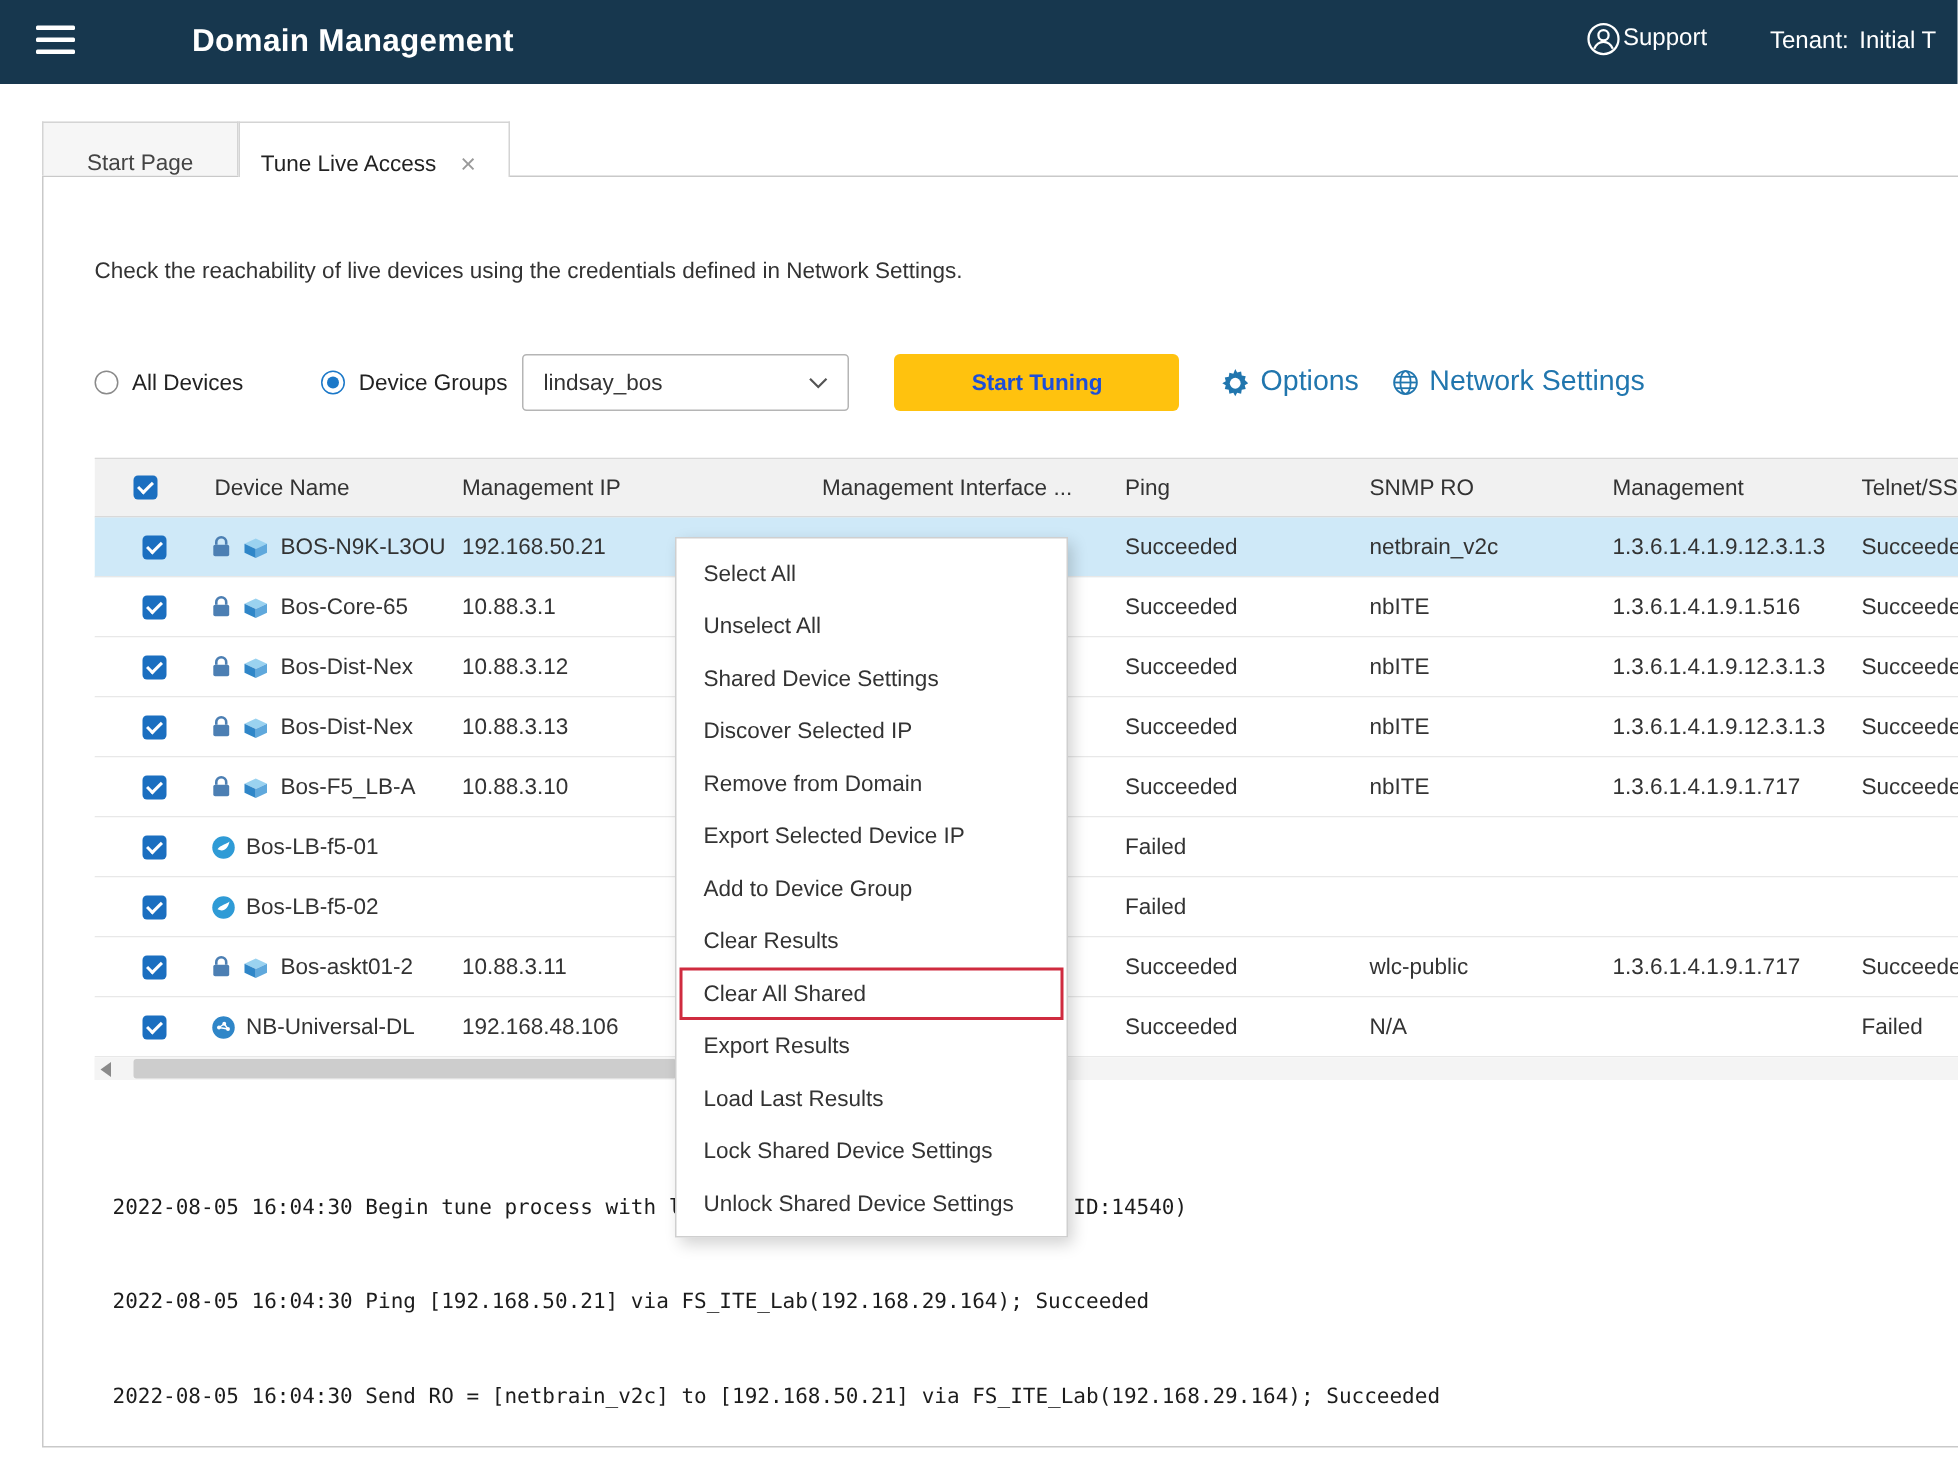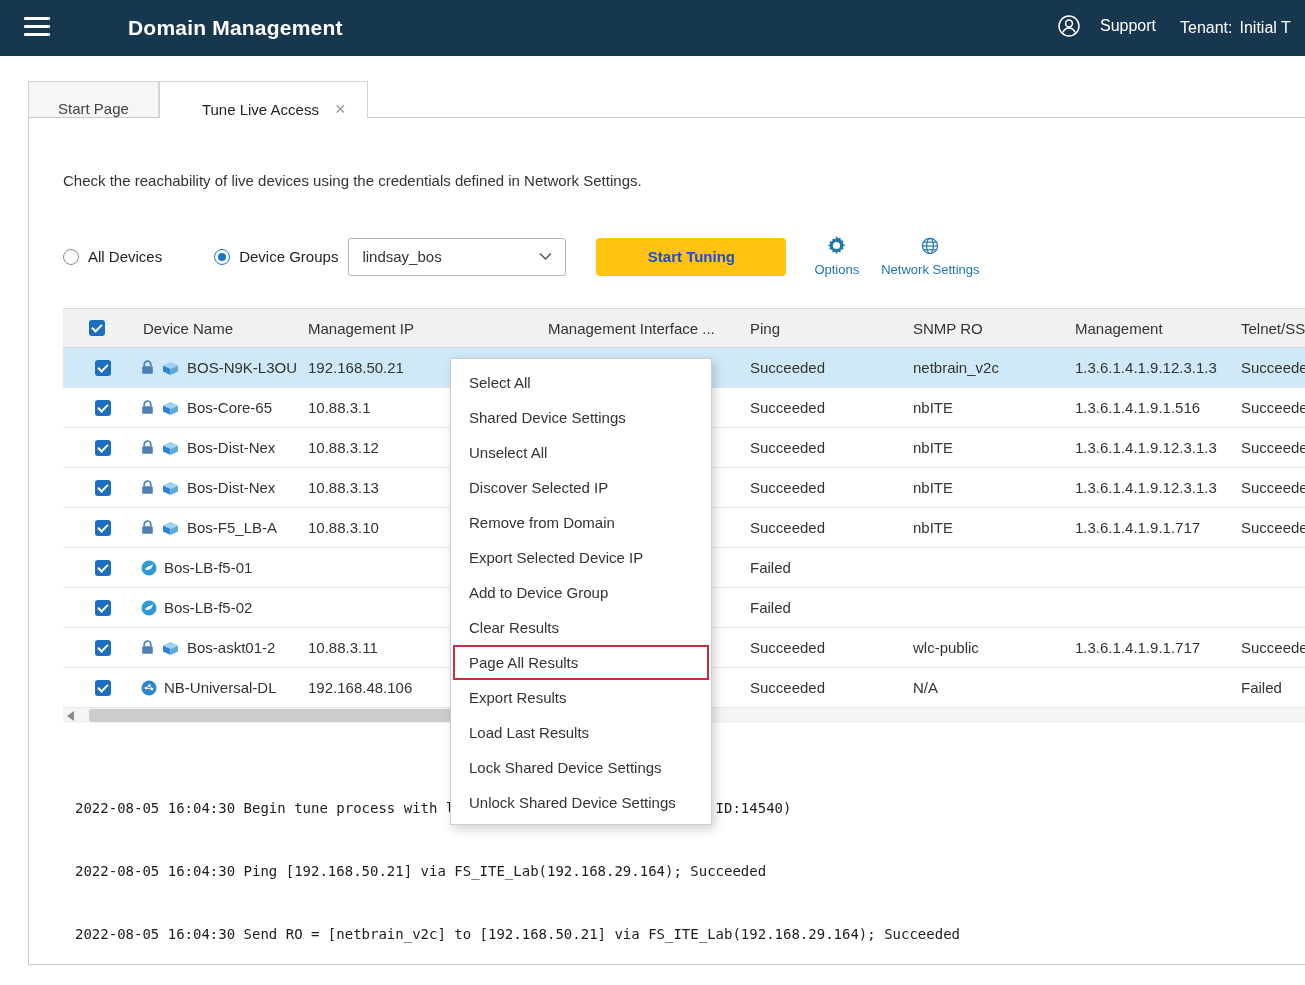--- a/index.html
+++ b/index.html
@@ -18,37 +18,37 @@
     background: #17374e;
     color: #fff;
   }
   .hamburger { position: absolute; left: 24px; top: 17px; width: 26px; cursor: pointer; }
   .hamburger .bar { height: 3px; background: #fff; margin-bottom: 5px; border-radius: 1px; }
   .hamburger .bar:last-child { margin-bottom: 0; }
   .topbar-title {
     position: absolute; left: 128px; top: 50%; transform: translateY(-50%);
     font-size: 21px; font-weight: 700; letter-spacing: 0.2px;
   }
-  .support-group { position: absolute; left: 1056px; top: 0; height: 51px; display: flex; align-items: center; gap: 18px; cursor: pointer; }
+  .support-group { position: absolute; left: 1056px; top: 0; height: 51px; display: flex; align-items: center; gap: 0; cursor: pointer; }
   .support-label { font-size: 16px; }
   .tenant-group { position: absolute; left: 1180px; top: 0; height: 56px; display: flex; align-items: center; white-space: nowrap; }
   .tenant-label { font-weight: 400; font-size: 16px; }
   .tenant-value { font-size: 16px; margin-left: 7px; }
 
   
   .tabs { position: absolute; top: 81px; left: 28px; display: flex; z-index: 3; }
   .tab {
     height: 36px; display: flex; align-items: flex-end;
     padding: 0 29px; font-size: 15px; color: #444;
     background: #f6f6f6; border: 1px solid #d4d4d4; border-bottom: none;
     cursor: pointer;
   }
   .tab.active {
     height: 37px; background: #fff; color: #222;
-    padding: 0 22px 0 42px;
+    padding: 0 22px 0 14px;
   }
   .tab-close { margin-left: 16px; color: #9a9a9a; font-size: 18px; line-height: 1; cursor: pointer; }
 
   
   .panel {
     position: absolute; left: 28px; top: 117px;
     width: 1290px; height: 848px;
     border: 1px solid #c9c9c9;
     background: #fff;
   }
@@ -67,21 +67,21 @@
     border: 1px solid #b5b5b5; border-radius: 3px;
     display: flex; align-items: center; justify-content: space-between;
     padding: 0 13px; font-size: 15px; color: #333; cursor: pointer; background: #fff;
   }
   .btn-start {
     margin-left: 30px; width: 190px; height: 38px;
     background: #ffc20e; border: none; border-radius: 4px;
     font-family: "Liberation Sans", sans-serif;
     font-size: 15px; font-weight: 600; color: #1d4ed8; cursor: pointer;
   }
-  .link { display: flex; align-items: center; gap: 7px; color: #2176ae; font-size: 13px; cursor: pointer; flex-direction: column; }
+  .link { display: flex; align-items: center; gap: 7px; color: #2176ae; font-size: 19px; cursor: pointer; }
   .link.options { margin-left: 28px; }
   .link.network { margin-left: 22px; }
 
   
   .table-wrap { margin: 31px 0 0 34px; width: 1246px; overflow: hidden; }
   .grid { display: grid; grid-template-columns: 68px 165px 240px 202px 163px 162px 166px 210px; width: 1376px; }
   .thead { height: 40px; background: #f1f1f1; border-top: 1px solid #d9d9d9; border-bottom: 1px solid #d9d9d9; }
   .th { display: flex; align-items: center; padding-left: 12px; font-size: 15px; color: #333; white-space: nowrap; overflow: hidden; }
   .th-cb, .td-cb { justify-content: center; padding-left: 0; }
   .trow { height: 40px; border-bottom: 1px solid #e8e8e8; background: #fff; cursor: default; }
@@ -465,25 +465,25 @@
     
     
     
     
     
   </div>
 </div>
 
 <div class="context-menu">
   <div class="menu-item">Select All</div>
+  <div class="menu-item">Unselect All</div>
   <div class="menu-item">Shared Device Settings</div>
-  <div class="menu-item">Unselect All</div>
   <div class="menu-item">Discover Selected IP</div>
   <div class="menu-item">Remove from Domain</div>
   <div class="menu-item">Export Selected Device IP</div>
   <div class="menu-item">Add to Device Group</div>
   <div class="menu-item">Clear Results</div>
-  <div class="menu-item highlighted">Page All Results</div>
+  <div class="menu-item highlighted">Clear All Shared</div>
   <div class="menu-item">Export Results</div>
   <div class="menu-item">Load Last Results</div>
   <div class="menu-item">Lock Shared Device Settings</div>
   <div class="menu-item">Unlock Shared Device Settings</div>
 </div>
 
 </body></html>

